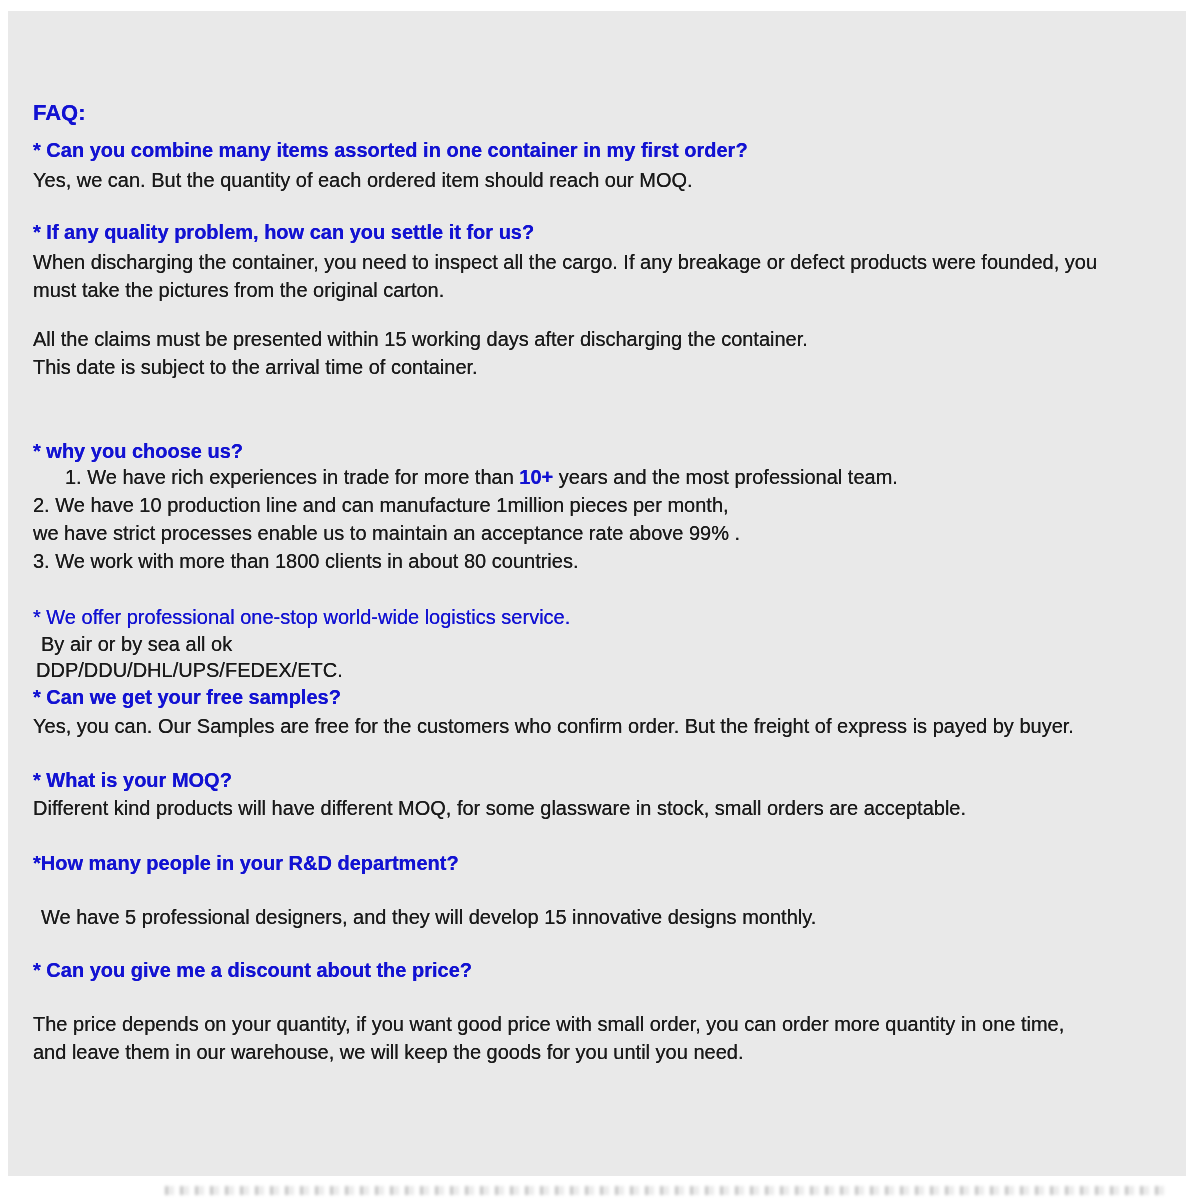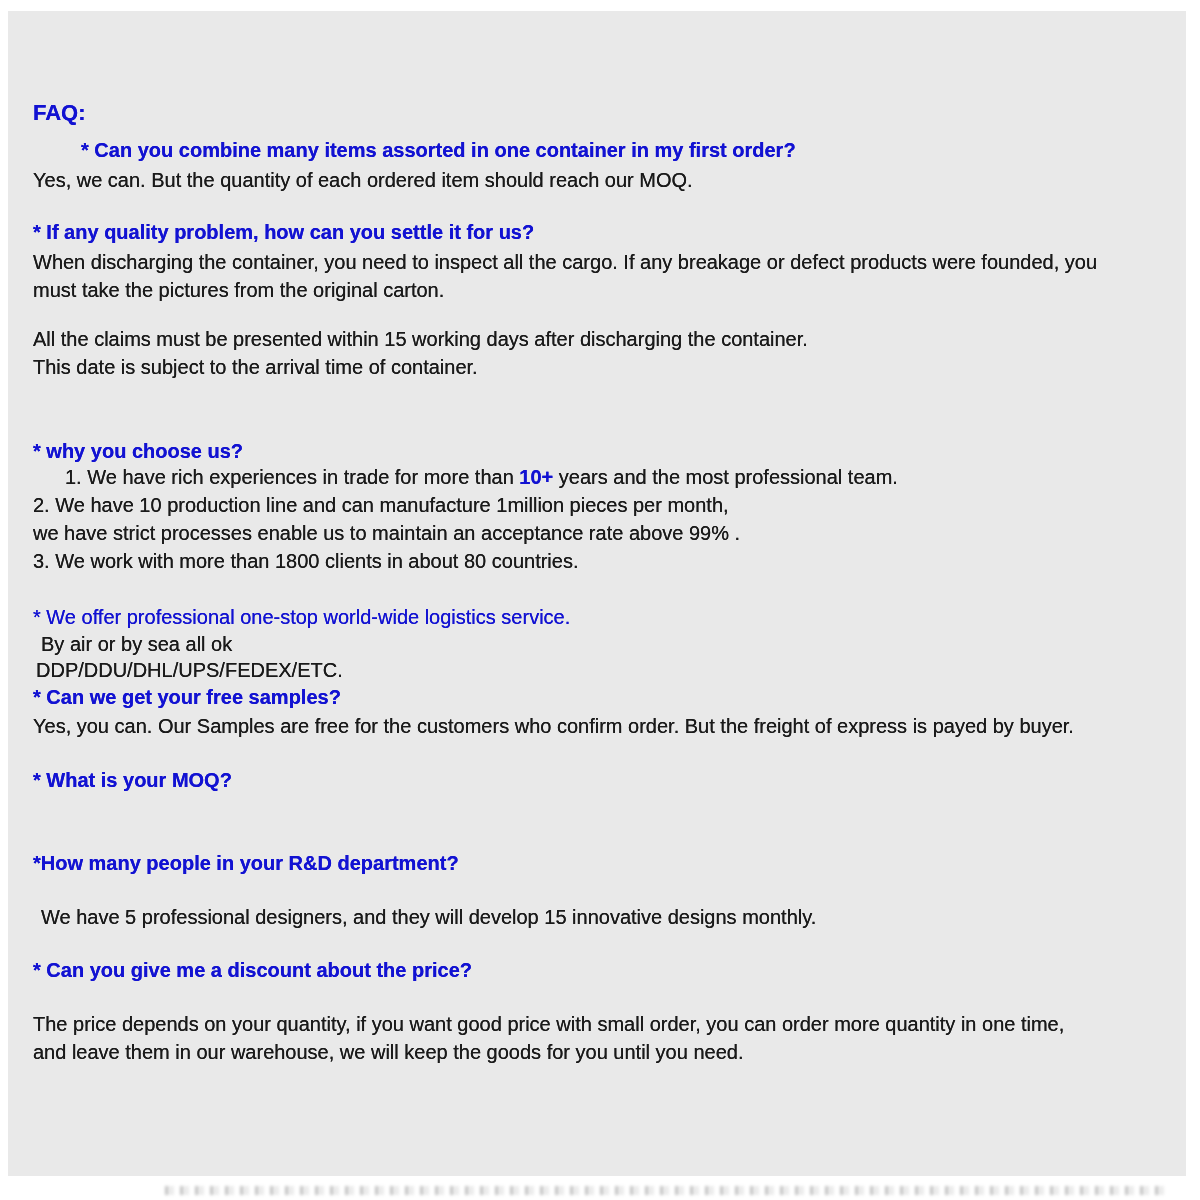--- a/index.html
+++ b/index.html
@@ -62,21 +62,21 @@
   }
 </style>
 </head>
 <body>
 
 <div class="page">
   <div class="panel">
 
     <div class="tb q title" style="top:80px;margin-top:8px;">FAQ:</div>
 
-    <div class="tb q" style="top:125px;margin-left:48px;">* Can you combine many items assorted in one container in my first order?</div>
+    <div class="tb q" style="top:125px;">* Can you combine many items assorted in one container in my first order?</div>
     <div class="tb" style="top:155px;">Yes, we can. But the quantity of each ordered item should reach our MOQ.</div>
 
     <div class="tb q" style="top:207px;">* If any quality problem, how can you settle it for us?</div>
     <div class="tb" style="top:237px;">When discharging the container, you need to inspect all the cargo. If any breakage or defect products were founded, you</div>
     <div class="tb" style="top:265px;">must take the pictures from the original carton.</div>
 
     <div class="tb" style="top:314px;">All the claims must be presented within 15 working days after discharging the container.</div>
     <div class="tb" style="top:342px;">This date is subject to the arrival time of container.</div>
 
     <div class="tb q" style="top:426px;">* why you choose us?</div>
@@ -88,20 +88,21 @@
     <div class="tb" style="top:536px;">3. We work with more than 1800 clients in about 80 countries.</div>
 
     <div class="tb qr" style="top:592px;">* We offer professional one-stop world-wide logistics service.</div>
     <div class="tb" style="top:619px; left:33px;">By air or by sea all ok</div>
     <div class="tb" style="top:645px; left:28px;">DDP/DDU/DHL/UPS/FEDEX/ETC.</div>
 
     <div class="tb q" style="top:672px;">* Can we get your free samples?</div>
     <div class="tb" style="top:701px;">Yes, you can. Our Samples are free for the customers who confirm order. But the freight of express is payed by buyer.</div>
 
     <div class="tb q" style="top:755px;">* What is your MOQ?</div>
+    <div class="tb" style="top:783px;">Different kind products will have different MOQ, for some glassware in stock, small orders are acceptable.</div>
 
     <div class="tb q" style="top:838px;">*How many people in your R&amp;D department?</div>
     <div class="tb" style="top:892px; left:33px;">We have 5 professional designers, and they will develop 15 innovative designs monthly.</div>
 
     <div class="tb q" style="top:945px;">* Can you give me a discount about the price?</div>
     <div class="tb" style="top:999px;text-align:center;">The price depends on your quantity, if you want good price with small order, you can order more quantity in one time,</div>
     <div class="tb" style="top:1027px;">and leave them in our warehouse, we will keep the goods for you until you need.</div>
 
   </div>
 

